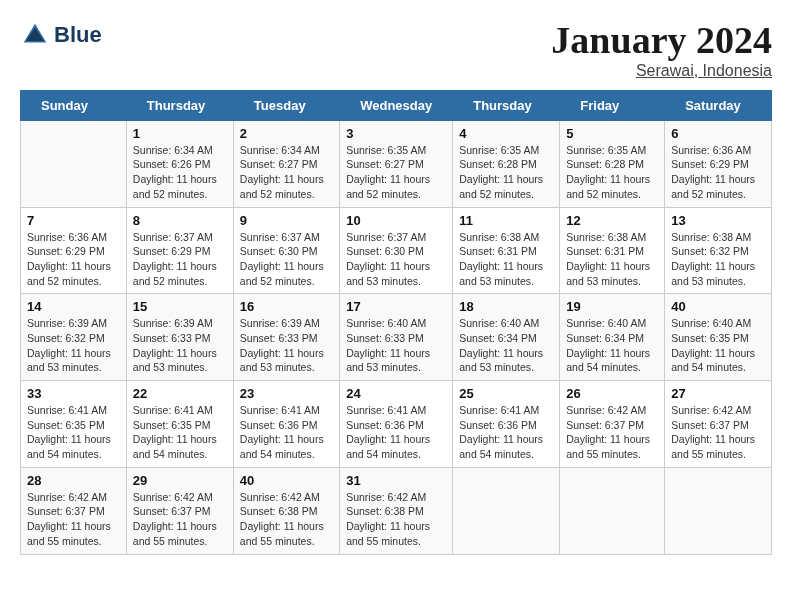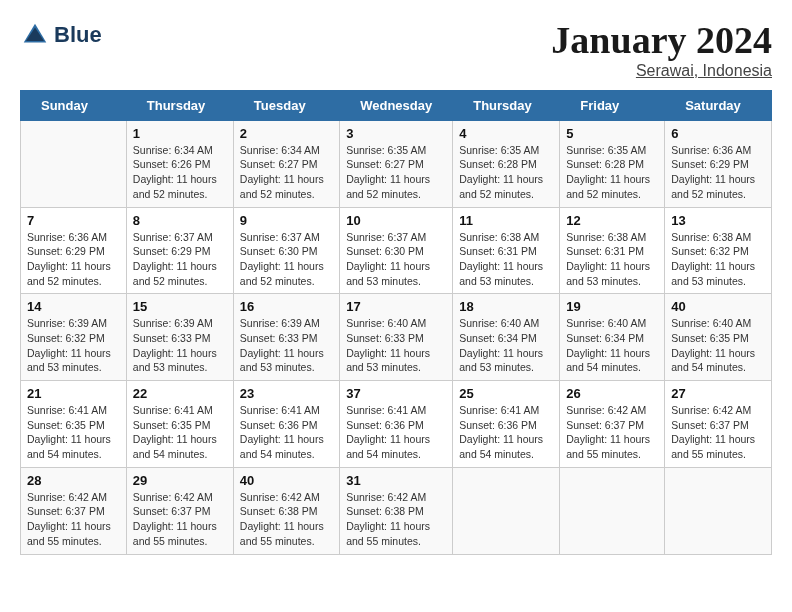--- a/index.html
+++ b/index.html
@@ -203,33 +203,33 @@
           <span class="day-num">19</span>
           <div class="info">Sunrise: 6:40 AM<br>Sunset: 6:34 PM<br>Daylight: 11 hours<br>and 54 minutes.</div>
         </td>
         <td>
           <span class="day-num">40</span>
           <div class="info">Sunrise: 6:40 AM<br>Sunset: 6:35 PM<br>Daylight: 11 hours<br>and 54 minutes.</div>
         </td>
       </tr>
       <tr>
         <td>
-          <span class="day-num">21</span>
+          <span class="day-num">33</span>
           <div class="info">Sunrise: 6:41 AM<br>Sunset: 6:35 PM<br>Daylight: 11 hours<br>and 54 minutes.</div>
         </td>
         <td>
           <span class="day-num">22</span>
           <div class="info">Sunrise: 6:41 AM<br>Sunset: 6:35 PM<br>Daylight: 11 hours<br>and 54 minutes.</div>
         </td>
         <td>
           <span class="day-num">23</span>
           <div class="info">Sunrise: 6:41 AM<br>Sunset: 6:36 PM<br>Daylight: 11 hours<br>and 54 minutes.</div>
         </td>
         <td>
-          <span class="day-num">37</span>
+          <span class="day-num">24</span>
           <div class="info">Sunrise: 6:41 AM<br>Sunset: 6:36 PM<br>Daylight: 11 hours<br>and 54 minutes.</div>
         </td>
         <td>
           <span class="day-num">25</span>
           <div class="info">Sunrise: 6:41 AM<br>Sunset: 6:36 PM<br>Daylight: 11 hours<br>and 54 minutes.</div>
         </td>
         <td>
           <span class="day-num">26</span>
           <div class="info">Sunrise: 6:42 AM<br>Sunset: 6:37 PM<br>Daylight: 11 hours<br>and 55 minutes.</div>
         </td>

